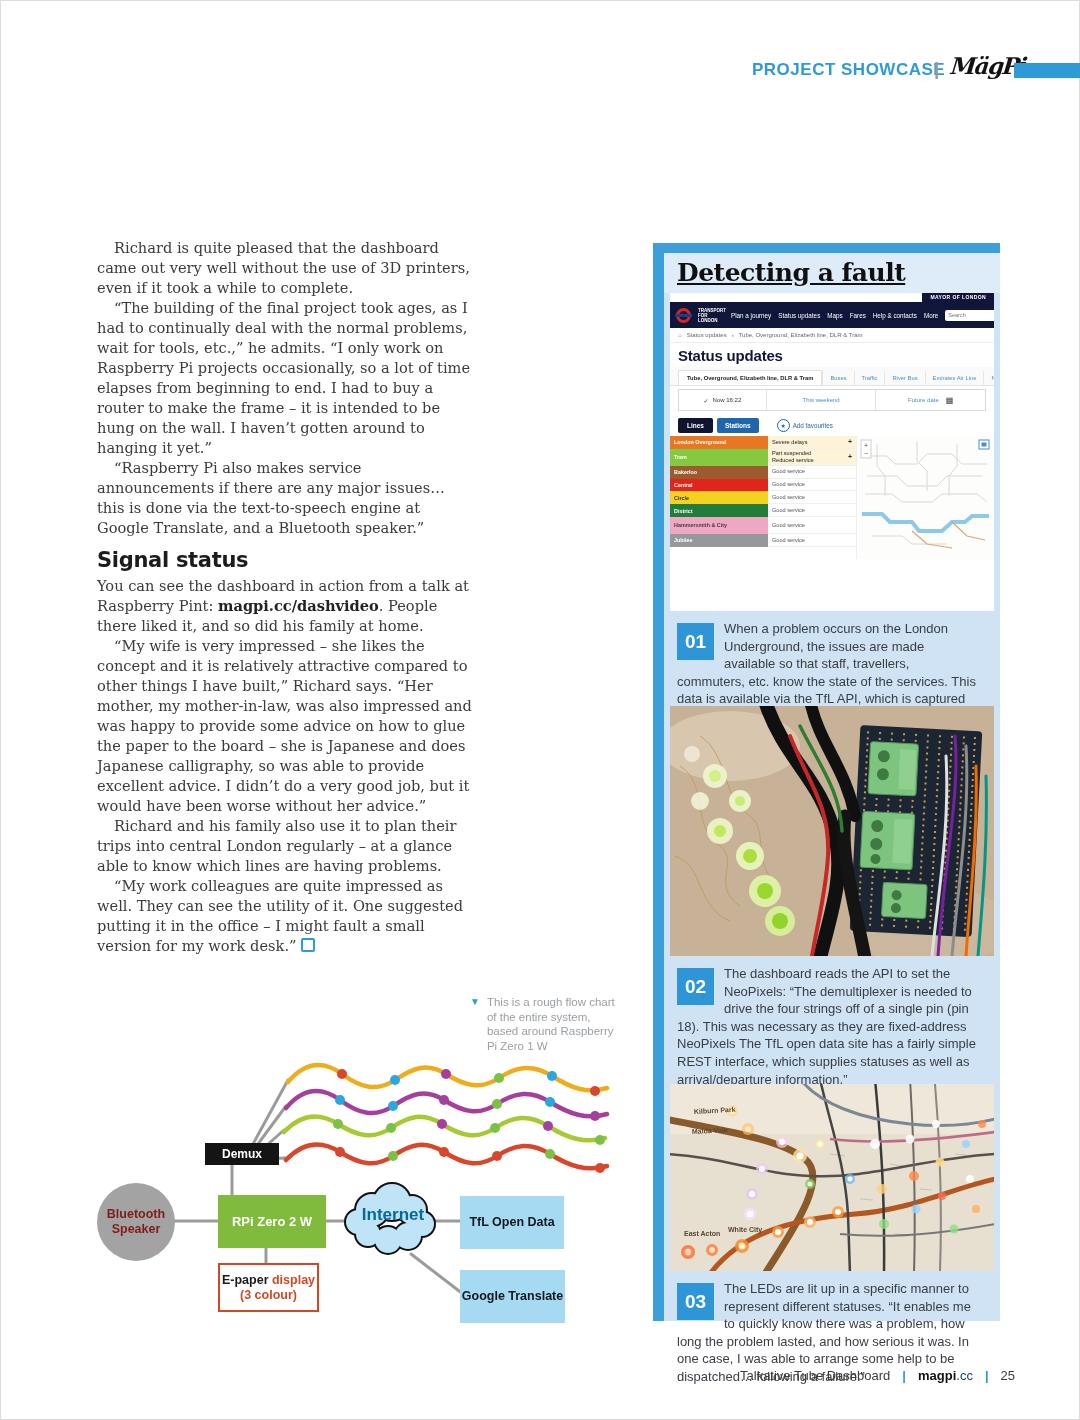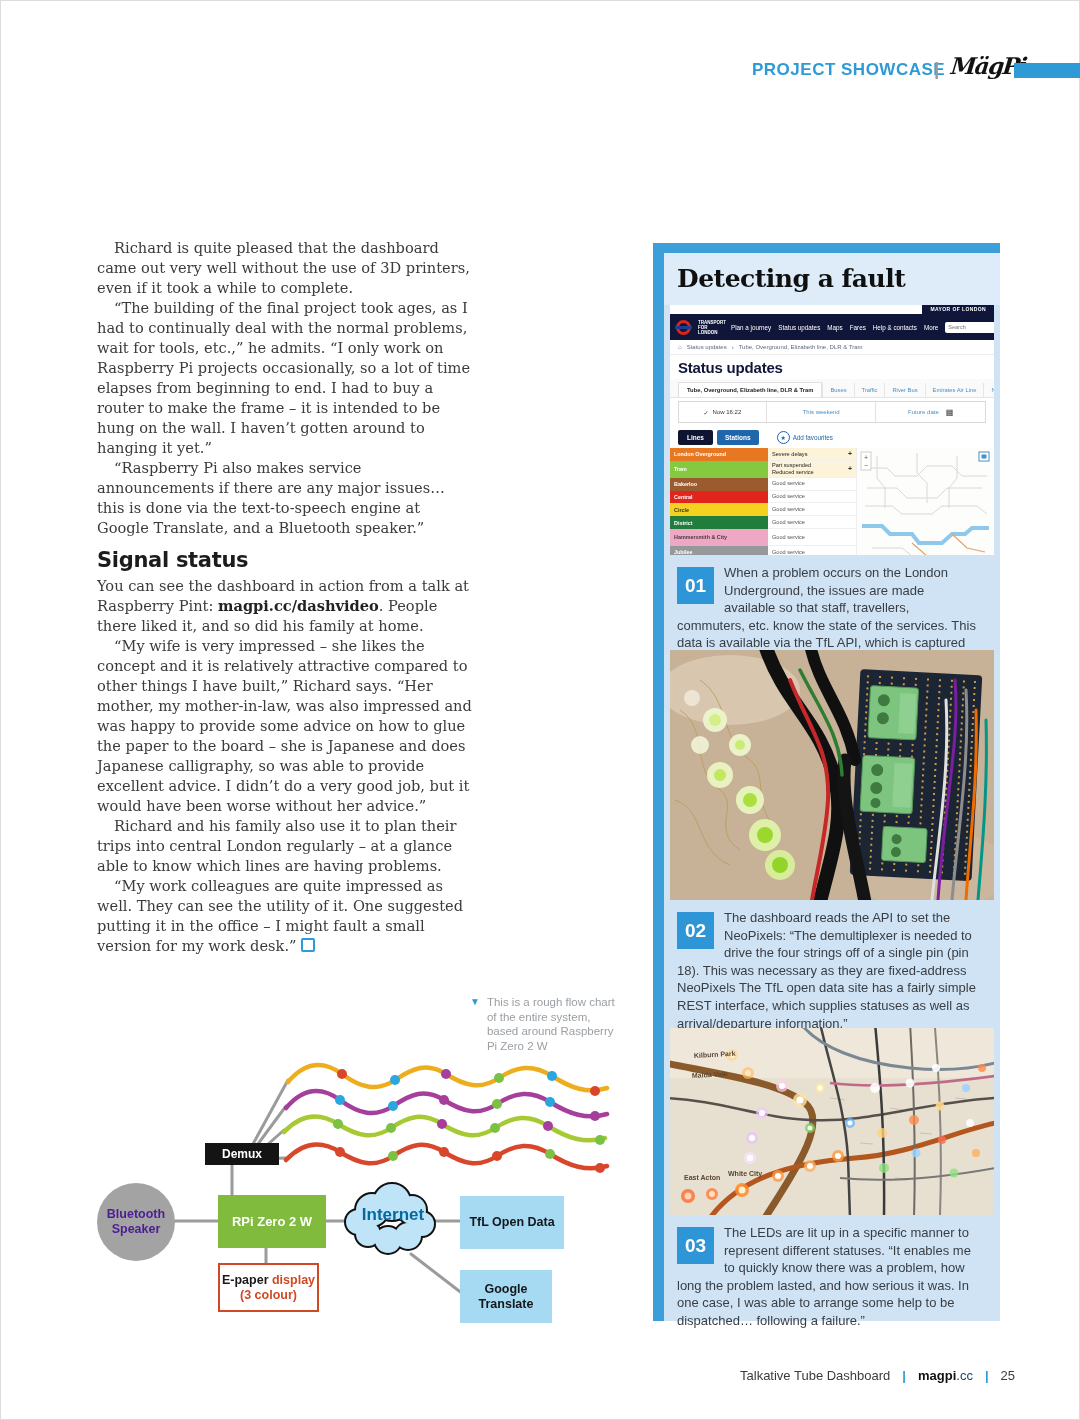--- a/index.html
+++ b/index.html
@@ -28,37 +28,37 @@
   .caption{position:absolute;left:470px;top:995px;width:150px;display:flex;gap:7px;
            font:11.5px/14.5px "Liberation Sans",sans-serif;color:#999fa4;}
   .caption .tri{color:#2e9ad6;font-size:10px;line-height:14px;}
 
   
   .diagram{position:absolute;left:95px;top:1058px;width:525px;height:295px;}
   .diagram svg{position:absolute;inset:0;}
   .dnode{position:absolute;display:flex;align-items:center;justify-content:center;text-align:center;
          font-family:"Liberation Sans",sans-serif;font-weight:bold;}
   .demux{left:110px;top:85px;width:74px;height:22px;color:#fff;font-size:12px;}
-  .btspk{left:2px;top:125px;width:78px;height:78px;border-radius:50%;color:#4c1d95;font-size:12.5px;line-height:15px;}
+  .btspk{left:2px;top:125px;width:78px;height:78px;border-radius:50%;color:#7f1d1d;font-size:12.5px;line-height:15px;}
   .rpi{left:123px;top:137px;width:108px;height:53px;color:#fff;font-size:13px;}
   .cloudlbl{left:253px;top:130px;width:90px;height:53px;color:#0369a1;font-size:17px;background:transparent!important;}
   .bluebox{color:#14181c;font-size:12.5px;line-height:15px;}
   .tflbox{left:365px;top:138px;width:104px;height:53px;}
-  .gtbox{left:365px;top:212px;width:92px;height:53px;}
+  .gtbox{left:365px;top:212px;width:105px;height:53px;}
   .epaper{left:123px;top:205px;width:97px;height:45px;background:#fff;border:2.5px solid #cf4a24;
           flex-direction:column;font-size:12.5px;line-height:15px;color:#1a1a1a;}
   .ep-red{color:#cf4a24;}
 
   
   .sidebar{position:absolute;left:653px;top:243px;width:347px;height:1078px;box-sizing:border-box;
            border-top:10px solid #3d9fd9;border-left:11px solid #3d9fd9;background:#cfe3f4;}
-  .sb-title{height:52px;background:#ddecf8;display:flex;align-items:center;padding-left:13px;
-            font:bold 25px/26px "DejaVu Serif",serif;color:#101010;letter-spacing:-.5px;}
-
-  .tfl-card{margin:0 6px;width:324px;height:250px;background:#fff;overflow:hidden;font-family:"Liberation Sans",sans-serif;}
+  .sb-title{height:40px;background:#ddecf8;display:flex;align-items:center;padding-left:13px;
+            font:bold 25px/26px "DejaVu Serif",serif;color:#101010;letter-spacing:-.5px;text-decoration:underline;}
+
+  .tfl-card{margin:0 6px;width:324px;height:318px;background:#fff;overflow:hidden;font-family:"Liberation Sans",sans-serif;}
   .tfl-mayor{height:9px;background:#fff;display:flex;justify-content:flex-end;}
   .tfl-mayor span{background:#10163a;color:#fff;font-size:5px;line-height:9px;padding:0 8px;font-weight:bold;letter-spacing:.4px;}
   .tfl-nav{height:26px;background:#10163a;display:flex;align-items:center;gap:7px;padding:0 6px;color:#fff;}
   .roundel{width:15px;height:15px;border:3px solid #dc241f;border-radius:50%;position:relative;flex:0 0 auto;box-sizing:border-box;}
   .roundel:before{content:"";position:absolute;left:-4px;right:-4px;top:3.5px;height:3px;background:#1d3d8f;}
   .tfl-brand{font-size:4.5px;line-height:5px;font-weight:bold;width:26px;}
   .tfl-nav .nav-it{font-size:6.3px;white-space:nowrap;}
   .tfl-search{margin-left:auto;display:flex;align-items:center;gap:3px;}
   .tfl-search input{width:52px;height:11px;border:none;border-radius:2px;background:#fff;font-size:5.5px;padding:0 3px;color:#666;}
   .tfl-crumb{height:14px;display:flex;align-items:center;gap:5px;padding:0 8px;font-size:6px;color:#5b6b7d;background:#fff;border-bottom:1px solid #eee;}
@@ -117,21 +117,21 @@
     <p class="ind">“Raspberry Pi also makes service announcements if there are any major issues… this is done via the text-to-speech engine at Google Translate, and a Bluetooth speaker.”</p>
     <h2 class="sec-head">Signal status</h2>
     <p><span>You can see the dashboard in action from a talk at Raspberry Pint: </span><span class="boldlink">magpi.cc/dashvideo</span><span>. People there liked it, and so did his family at home.</span></p>
     <p class="ind">“My wife is very impressed – she likes the concept and it is relatively attractive compared to other things I have built,” Richard says. “Her mother, my mother-in-law, was also impressed and was happy to provide some advice on how to glue the paper to the board – she is Japanese and does Japanese calligraphy, so was able to provide excellent advice. I didn’t do a very good job, but it would have been worse without her advice.”</p>
     <p class="ind">Richard and his family also use it to plan their trips into central London regularly – at a glance able to know which lines are having problems.</p>
     <p class="ind"><span>“My work colleagues are quite impressed as well. They can see the utility of it. One suggested putting it in the office – I might fault a small version for my work desk.”</span><span class="endmark"></span></p>
   </div>
 
   <div class="caption">
     <span class="tri">▼</span>
-    <span>This is a rough flow chart of the entire system, based around Raspberry Pi Zero 2 W</span>
+    <span>This is a rough flow chart of the entire system, based around Raspberry Pi Zero 1 W</span>
   </div>
 
   <div class="diagram">
     <svg viewBox="0 0 525 295">
       <g stroke="#9b9b9b" stroke-width="3" stroke-linecap="round">
         <line x1="78" y1="163" x2="123" y2="163"></line>
         <line x1="223" y1="163" x2="253" y2="163"></line>
         <line x1="338" y1="163" x2="365" y2="163"></line>
         <line x1="316" y1="196" x2="368" y2="236"></line>
         <line x1="137" y1="137" x2="137" y2="107"></line>

